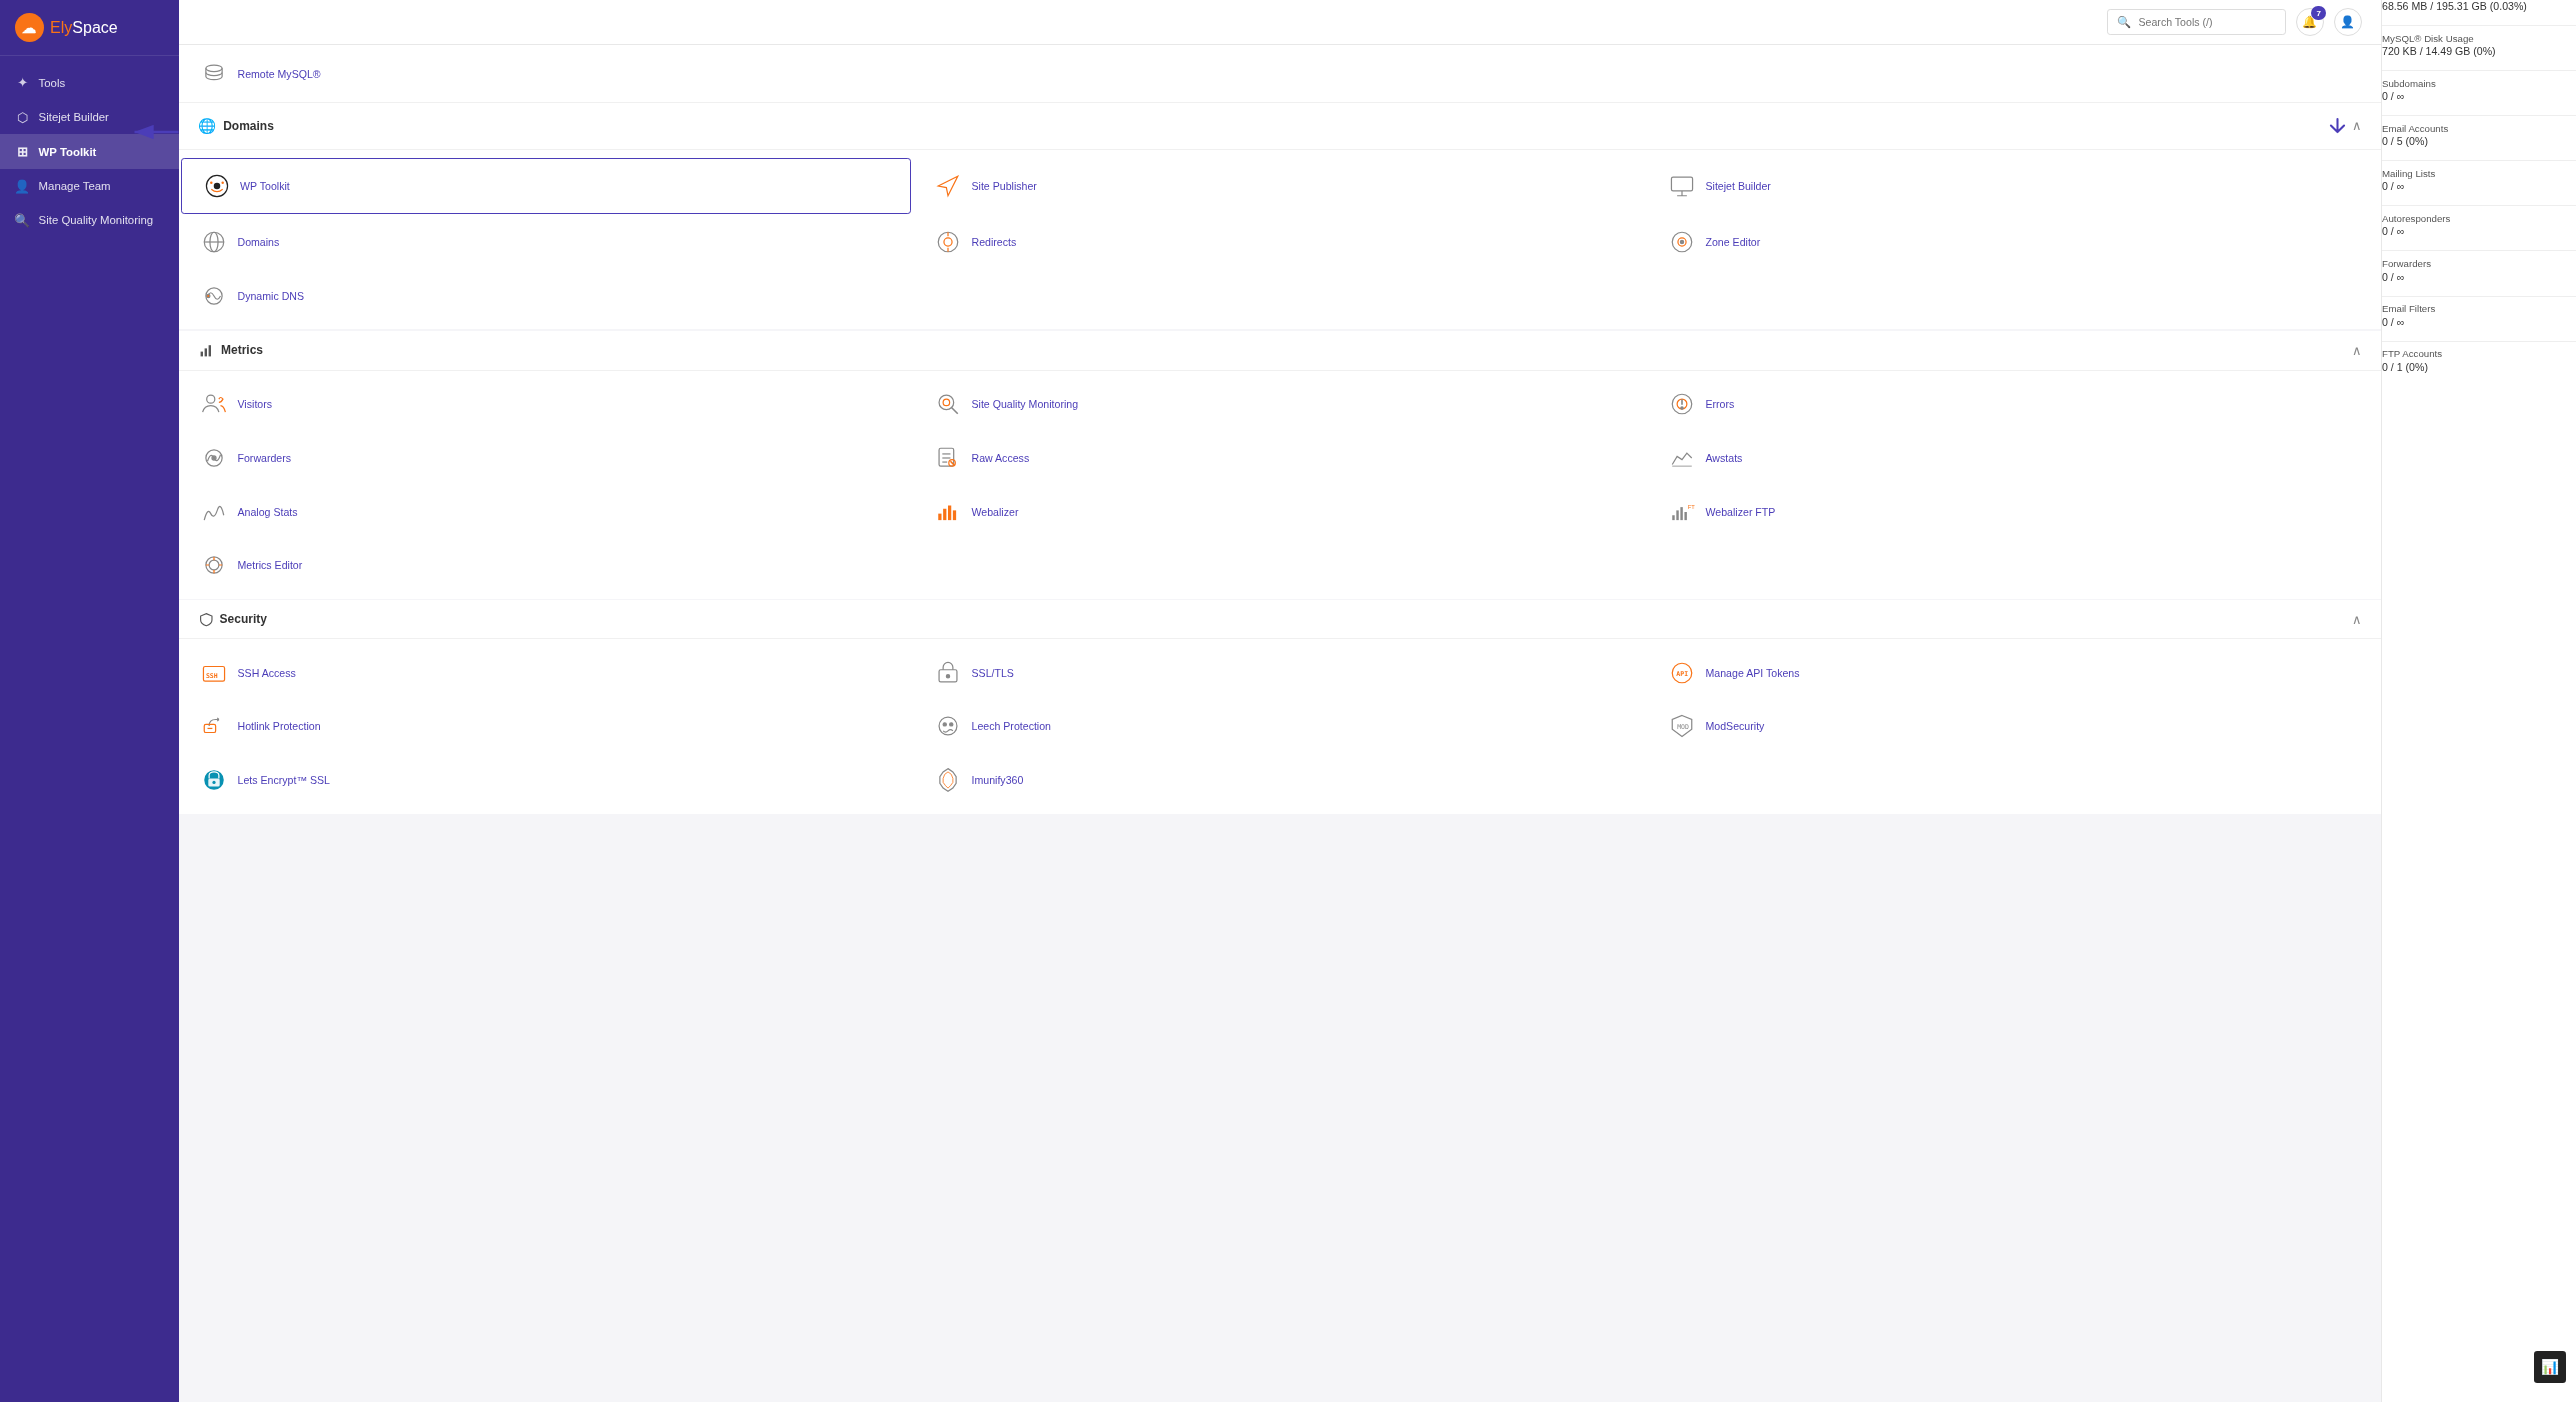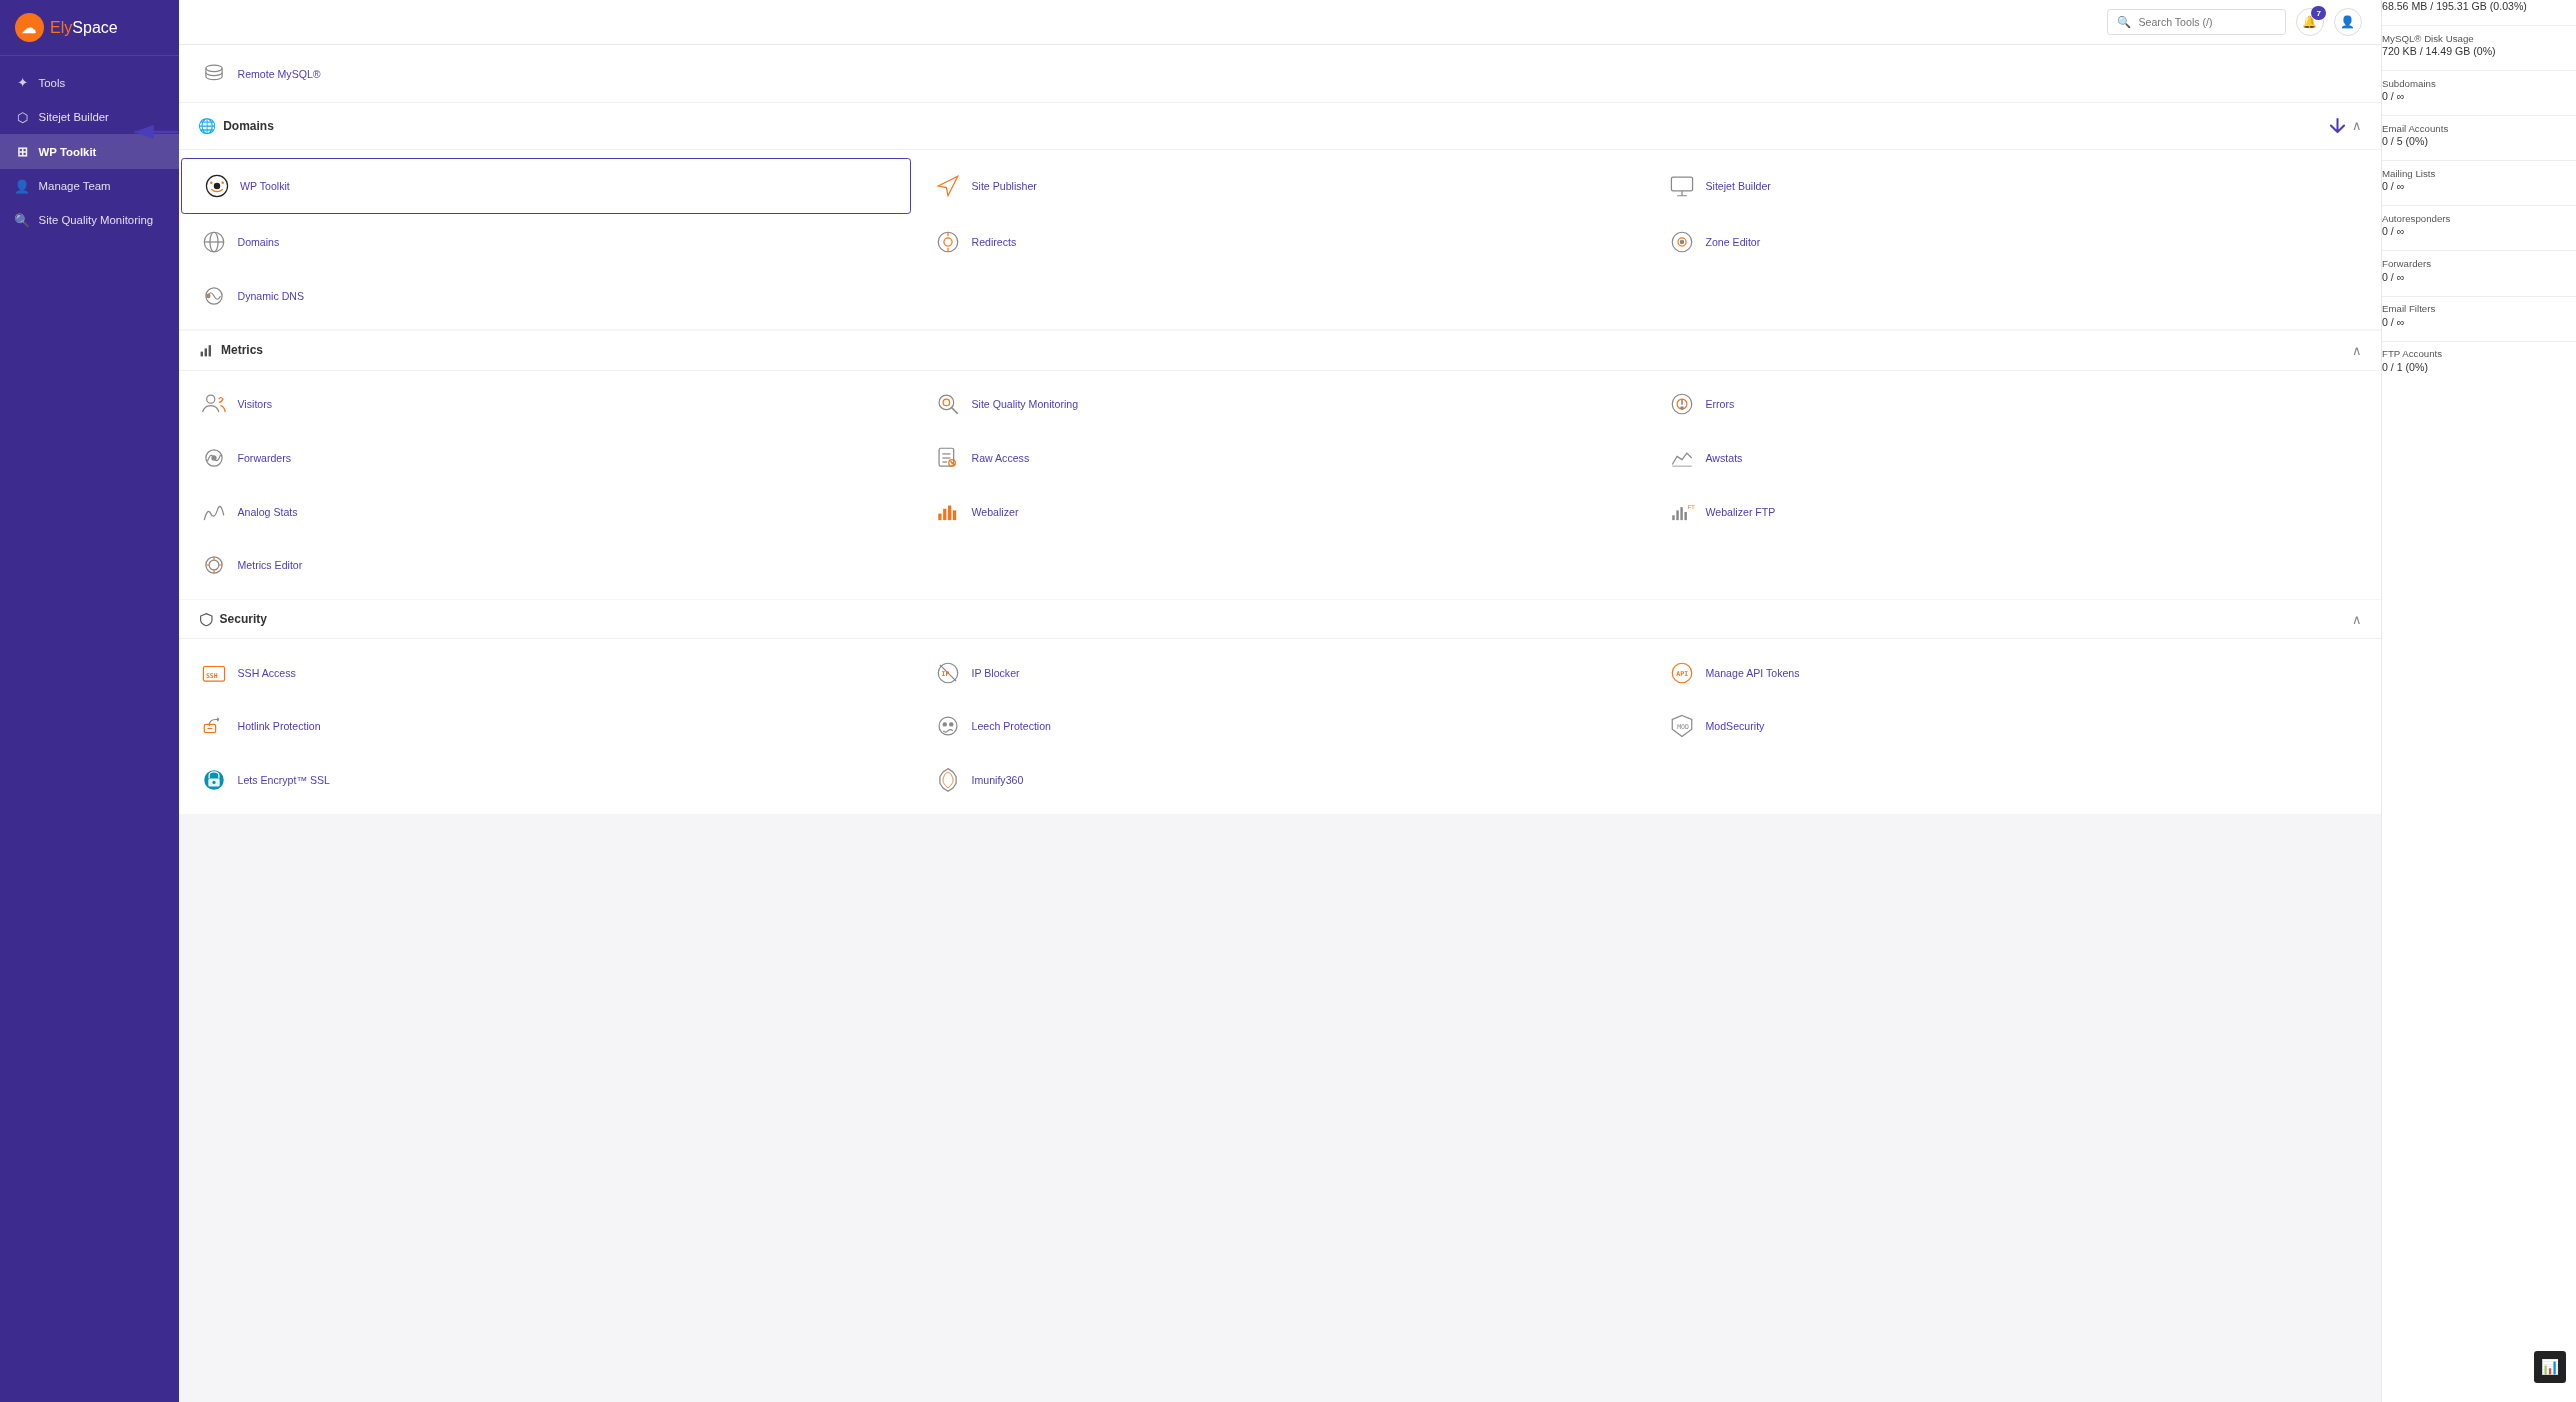--- a/index.html
+++ b/index.html
@@ -504,31 +504,31 @@
           <div class="tool-item">
             <div class="tool-icon">
               <svg viewBox="0 0 32 32" fill="none">
                 <rect x="3" y="8" width="26" height="18" rx="2" stroke="#f97316" stroke-width="1.5"></rect>
                 <text x="6" y="22" font-size="8" fill="#f97316" font-weight="bold" font-family="monospace">SSH</text>
               </svg>
             </div>
             <span class="tool-name">SSH Access</span>
           </div>
 
-          <div class="tool-item">
-            <div class="tool-icon">
-              <svg viewBox="0 0 32 32" fill="none">
-                <circle cx="16" cy="16" r="12" stroke="#888" stroke-width="1.5"></circle>
-                <text x="8" y="20" font-size="8" fill="#f97316" font-weight="bold" font-family="monospace">IP</text>
-                <line x1="6" y1="6" x2="26" y2="26" stroke="#888" stroke-width="1.5"></line>
-              </svg>
-            </div>
-            <span class="tool-name">IP Blocker</span>
-          </div>
-
+
+          <div class="tool-item">
+            <div class="tool-icon">
+              <svg viewBox="0 0 32 32" fill="none" stroke="#888" stroke-width="1.5">
+                <rect x="5" y="12" width="22" height="15" rx="2"></rect>
+                <path d="M10 12 V9 A6 6 0 0 1 22 9 V12"></path>
+                <circle cx="16" cy="20" r="2" fill="#888"></circle>
+              </svg>
+            </div>
+            <span class="tool-name">SSL/TLS</span>
+          </div>
 
           <div class="tool-item">
             <div class="tool-icon">
               <svg viewBox="0 0 32 32" fill="none">
                 <circle cx="16" cy="16" r="12" stroke="#f97316" stroke-width="1.5" fill="none"></circle>
                 <text x="9" y="20" font-size="8" fill="#f97316" font-weight="bold" font-family="monospace">API</text>
               </svg>
             </div>
             <span class="tool-name">Manage API Tokens</span>
           </div>

